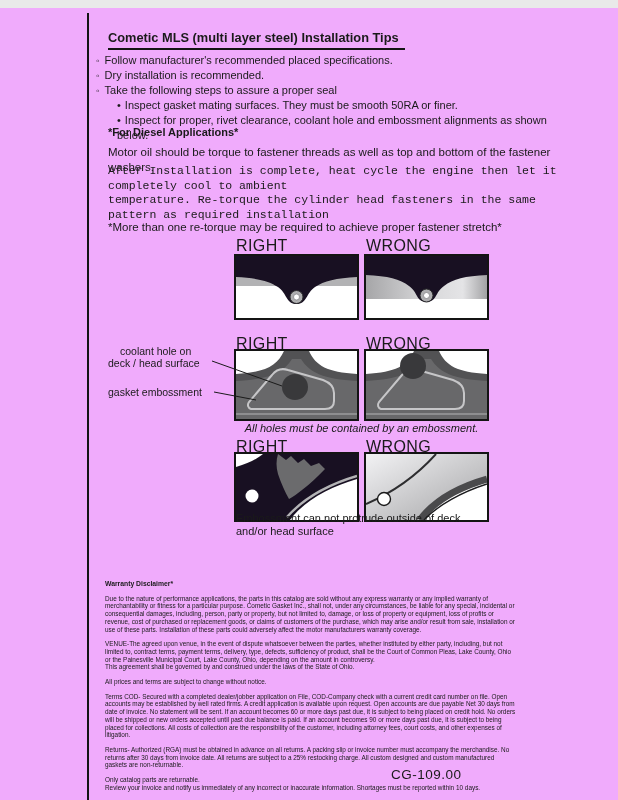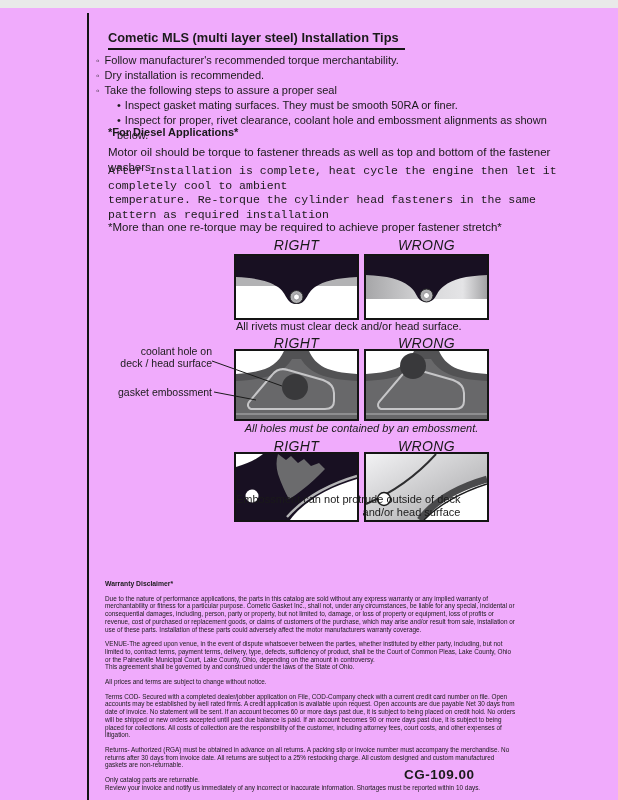--- a/index.html
+++ b/index.html
@@ -8,42 +8,42 @@
   .abs{position:absolute;}
   .vrule{left:87px;top:5px;width:2px;height:788px;background:#141414;}
   .title{left:108px;top:22px;font-size:12.8px;font-weight:bold;border-bottom:2px solid #141414;padding:0 6px 3px 0;}
   .tips{left:96px;top:45px;width:482px;font-size:11px;line-height:15px;}
   .b1::before{content:"\25E6";margin-right:5px;font-size:10px;}
   .b2{margin-left:21px;}
   .b2::before{content:"\2022";margin-right:4px;}
   .dieselh{left:108px;top:118px;font-size:11px;font-weight:bold;}
   .para{left:108px;width:470px;font-size:11.5px;line-height:14.5px;}
   .p1{top:137px;} .p2{top:156px;font-family:Liberation Mono, monospace;} .p3{top:212px;}
-  .dlabel{width:121px;text-align:center;font-size:14px;letter-spacing:.4px;font-style:italic;}
+  .dlabel{width:121px;font-size:16px;letter-spacing:.4px;}
   .dbox{width:125px;height:66px;border:2px solid #141414;box-sizing:border-box;background:#fff;}
   .dbox svg{display:block;}
   .dbox2{height:72px;} .dbox3{height:70px;}
   .cap{font-size:11px;line-height:13px;}
-  .sideLab{font-size:10.5px;line-height:11.5px;text-align:right;width:104px;}
+  .sideLab{font-size:10.5px;line-height:11.5px;text-align:left;width:104px;}
   .warr{left:105px;top:572px;width:412px;font-size:6.4px;line-height:7.7px;}
   .warr .wh{font-weight:bold;font-size:6.8px;margin:0 0 7px 0;}
   .warr p{margin:0 0 7px 0;}
-  .footer{left:404px;top:759px;font-size:13.5px;letter-spacing:.5px;font-weight:bold;}
+  .footer{left:391px;top:759px;font-size:13.5px;letter-spacing:.5px;}
 </style>
 </head>
 <body>
 
 <div class="page">
 
   <div class="abs vrule"></div>
 
   <div class="abs title">Cometic MLS (multi layer steel) Installation Tips</div>
 
   <div class="abs tips">
-    <div class="b1">Follow manufacturer's recommended torque merchantability.</div>
+    <div class="b1">Follow manufacturer's recommended placed specifications.</div>
     <div class="b1">Dry installation is recommended.</div>
     <div class="b1">Take the following steps to assure a proper seal</div>
     <div class="b2">Inspect gasket mating surfaces.  They must be smooth 50RA or finer.</div>
     <div class="b2">Inspect for proper, rivet clearance, coolant hole and embossment alignments as shown below.</div>
   </div>
 
   <div class="abs dieselh">*For Diesel Applications*</div>
 
   <div class="abs para p1">
     <div>Motor oil should be torque to fastener threads as well as top and bottom of the fastener washers.</div>
@@ -80,21 +80,20 @@
       </defs>
       <rect x="0" y="0" width="121" height="62" fill="#ffffff"></rect>
       <rect x="0" y="19" width="121" height="24" fill="url(#g1w)"></rect>
       <rect x="0" y="43" width="121" height="19" fill="#ffffff"></rect>
       <path d="M0,0 L121,0 L121,19 C99,20 87,23 78,30 C69,36 71,46 60.5,46 C50,46 52,36 43,30 C34,23 22,20 0,19 Z" fill="#181022"></path>
       <circle cx="60.5" cy="39.5" r="6.5" stroke="#2a2a2c" stroke-width="1" fill="#aeaeb0"></circle>
       <circle cx="60.5" cy="39.5" r="3" fill="#ffffff" stroke="#7a7a7c" stroke-width="0.7"></circle>
     </svg>
   </div>
 
-  <div class="abs cap" style="left:236px;top:312px;">All rivets must clear deck and/or head surface.</div>
 
   <div class="abs dlabel" style="left:236px;top:327px;">RIGHT</div>
   <div class="abs dlabel" style="left:366px;top:327px;">WRONG</div>
 
   <div class="abs sideLab" style="left:120px;top:338px;width:92px;">coolant hole on</div>
   <div class="abs sideLab" style="left:108px;top:350px;">deck / head surface</div>
   <div class="abs sideLab" style="left:108px;top:379px;">gasket embossment</div>
 
   <div class="abs dbox dbox2" style="left:234px;top:341px;">
     <svg width="121" height="68" viewBox="0 0 121 68">
@@ -148,21 +147,21 @@
       </defs>
       <rect x="0" y="0" width="121" height="66" fill="#ffffff"></rect>
       <path d="M0,0 L121,0 L121,25 C93,33 68,47 54,66 L0,66 Z" fill="url(#g3w)"></path>
       <path d="M0,50 C28,38 52,20 70,0" fill="none" stroke="#2e2e30" stroke-width="2"></path>
       <path d="M121,25 C93,33 68,47 54,66" fill="none" stroke-width="7" stroke="#4a4a4c"></path>
       <path d="M121,30 C96,38 72,51 58,66" fill="none" stroke="#1c1c1e" stroke-width="1.4"></path>
       <circle cx="18" cy="45" r="6.5" fill="#ffffff" stroke="#1a1a1a" stroke-width="1.4"></circle>
     </svg>
   </div>
 
-  <div class="abs cap" style="left:236px;top:485px;text-align:right;">
+  <div class="abs cap" style="left:236px;top:504px;">
     <div>Embossment can not protrude outside of deck</div>
     <div>and/or head surface</div>
   </div>
 
   <div class="abs warr">
     <p class="wh">Warranty Disclaimer*</p>
     <p>Due to the nature of performance applications, the parts in this catalog are sold without any express warranty or any implied warranty of merchantability or fitness for a particular purpose.  Cometic Gasket Inc., shall not, under any circumstances, be liable for any special, incidental or consequential damages, including, person, party or property, but not limited to, damage, or loss of property or equipment, loss of profits or revenue, cost of purchased or replacement goods, or claims of customers of the purchase, which may arise and/or result from sale, installation or use of these parts.  Installation of these parts could adversely affect the motor manufacturers warranty coverage.</p>
     <p>
       <span style="display:block">VENUE-The agreed upon venue, in the event of dispute whatsoever between the parties, whether instituted by either party, including, but not limited to, contract terms, payment terms, delivery, type, defects, sufficiency of product, shall be the Court of Common Pleas, Lake County, Ohio or the Painesville Municipal Court, Lake County, Ohio, depending on the amount in controversy.</span>
       <span style="display:block">This agreement shall be governed by and construed under the laws of the State of Ohio.</span>

